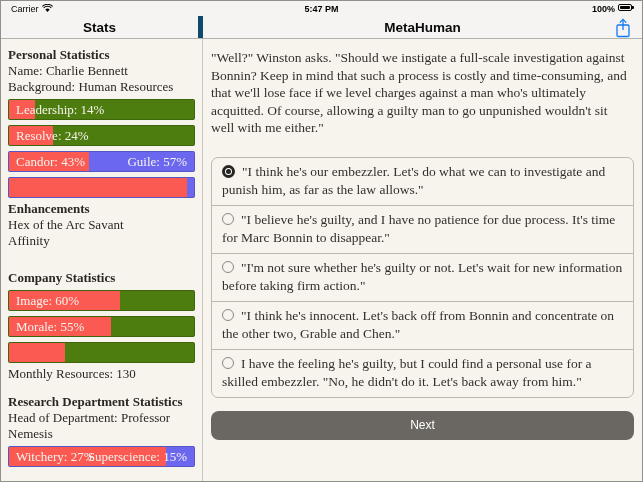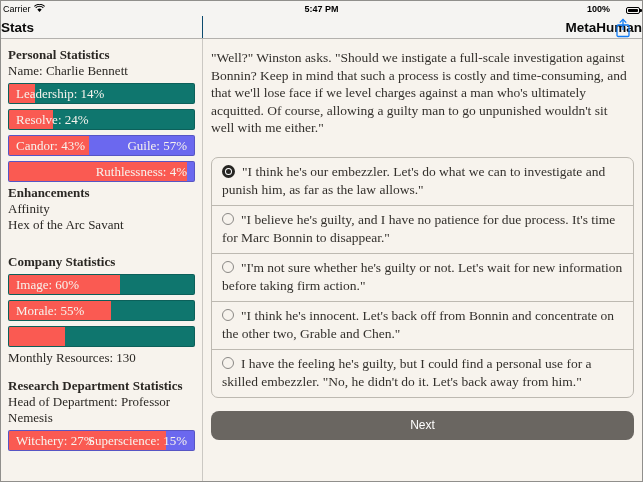--- a/index.html
+++ b/index.html
@@ -2,44 +2,44 @@
 <html><head>
 <meta charset="utf-8">
 <style>
   * { margin:0; padding:0; box-sizing:border-box; }
   html,body { width:643px; height:482px; overflow:hidden; }
   body { background:#f7f3ed; font-family:"Liberation Sans", sans-serif; color:#1c1c1c; }
   .app { width:643px; height:482px; border:1px solid rgba(60,60,60,.55); display:flex; flex-direction:column; }
 
   
   .statusbar { height:15px; background:#f5f4f2; position:relative; display:flex; align-items:center;
-               justify-content:space-between; padding:0 2px; font-size:9px; color:#000; }
+               justify-content:space-between; padding:0 10px; font-size:9px; color:#000; }
   .sb-left { display:flex; align-items:center; gap:3px; }
   .sb-time { position:absolute; left:0; right:0; text-align:center; font-weight:bold; }
-  .sb-right { display:flex; align-items:flex-end; gap:16px; font-weight:bold; }
+  .sb-right { display:flex; align-items:flex-start; gap:3px; font-weight:bold; }
   .battery { width:14px; height:7px; border:1px solid #000; border-radius:2px; position:relative; }
   .battery::before { content:""; position:absolute; left:1px; top:1px; bottom:1px; right:1px; background:#000; border-radius:1px; }
   .battery::after { content:""; position:absolute; right:-3px; top:1.5px; width:2px; height:3px; background:#000; border-radius:0 1px 1px 0; }
 
   
   .navbar { height:23px; background:#f5f4f2; border-bottom:1px solid #b3b1ae; display:flex; flex:0 0 auto; }
-  .nav-left { width:202px; flex:0 0 202px; border-right:1px solid #0c4a6e; display:flex; align-items:center; justify-content:flex-start; }
-  .nav-right { flex:1; position:relative; display:flex; align-items:center; justify-content:flex-end; }
+  .nav-left { width:202px; flex:0 0 202px; border-right:5px solid #0c4a6e; display:flex; align-items:center; justify-content:center; }
+  .nav-right { flex:1; position:relative; display:flex; align-items:center; justify-content:center; }
   .nav-title { font-size:13.5px; font-weight:bold; color:#0a0a0a; }
   .share-btn { position:absolute; right:9px; top:1px; width:20px; height:21px; background:none; border:none; cursor:pointer; display:flex; align-items:center; justify-content:center; }
 
   
   .main { flex:1; display:flex; overflow:hidden; }
 
   
   .sidebar { width:202px; flex:0 0 202px; border-right:1px solid #cbc8c3; padding:8px 7px 0 7px;
              font-family:"Liberation Serif", serif; font-size:13px; color:#2b2824; overflow:hidden; }
   .side-h   { font-weight:bold; line-height:16px; }
   .side-line{ line-height:16px; }
-  .stat-bar { position:relative; height:21px; margin-top:5px; background:#0f766e; border:1px solid rgba(0,0,0,.18);
+  .stat-bar { position:relative; height:21px; margin-top:5px; background:#4d7c0f; border:1px solid rgba(0,0,0,.18);
               border-radius:2px; overflow:hidden; }
   .stat-bar.dual { background:#6b68ef; }
   .stat-bar .fill { position:absolute; left:0; top:0; bottom:0; background:#fa5a52; }
   .bar-label { position:absolute; top:0; line-height:19px; color:#f7f3ed; font-size:13px; white-space:nowrap; }
   .bar-label.left  { left:7px; }
   .bar-label.right { right:7px; }
   .gap-enh { margin-top:3px; }
   .gap-company { margin-top:21px; }
   .gap-research { margin-top:12px; }
   .first-bar { margin-top:4px; }
@@ -93,42 +93,42 @@
         </svg>
       </button>
     </div>
   </div>
 
   <div class="main">
 
     <div class="sidebar">
       <div class="side-h">Personal Statistics</div>
       <div class="side-line">Name: Charlie Bennett</div>
+      <div class="side-line">Background: Human Resources</div>
 
       <div class="stat-bar first-bar">
         <div class="fill" style="width: 14%;"></div>
         <span class="bar-label left">Leadership: 14%</span>
       </div>
       <div class="stat-bar">
         <div class="fill" style="width: 24%;"></div>
         <span class="bar-label left">Resolve: 24%</span>
       </div>
       <div class="stat-bar dual">
         <div class="fill" style="width: 43%;"></div>
         <span class="bar-label left">Candor: 43%</span>
         <span class="bar-label right">Guile: 57%</span>
       </div>
       <div class="stat-bar dual">
         <div class="fill" style="width: 96%;"></div>
-        <span class="bar-label right">Ruthlessness: 4%</span>
       </div>
 
       <div class="side-h gap-enh">Enhancements</div>
+      <div class="side-line">Hex of the Arc Savant</div>
       <div class="side-line">Affinity</div>
-      <div class="side-line">Hex of the Arc Savant</div>
 
       <div class="side-h gap-company">Company Statistics</div>
       <div class="stat-bar first-bar">
         <div class="fill" style="width: 60%;"></div>
         <span class="bar-label left">Image: 60%</span>
       </div>
       <div class="stat-bar">
         <div class="fill" style="width: 55%;"></div>
         <span class="bar-label left">Morale: 55%</span>
       </div>

